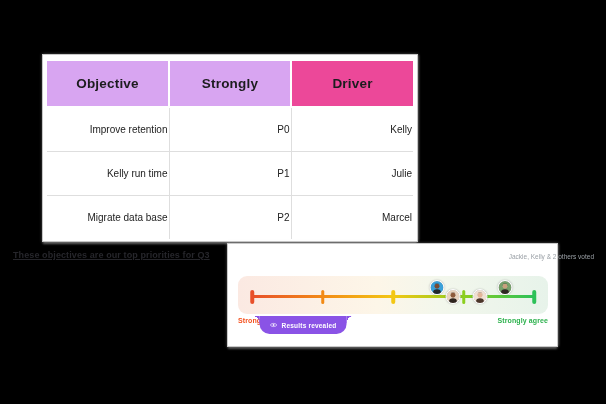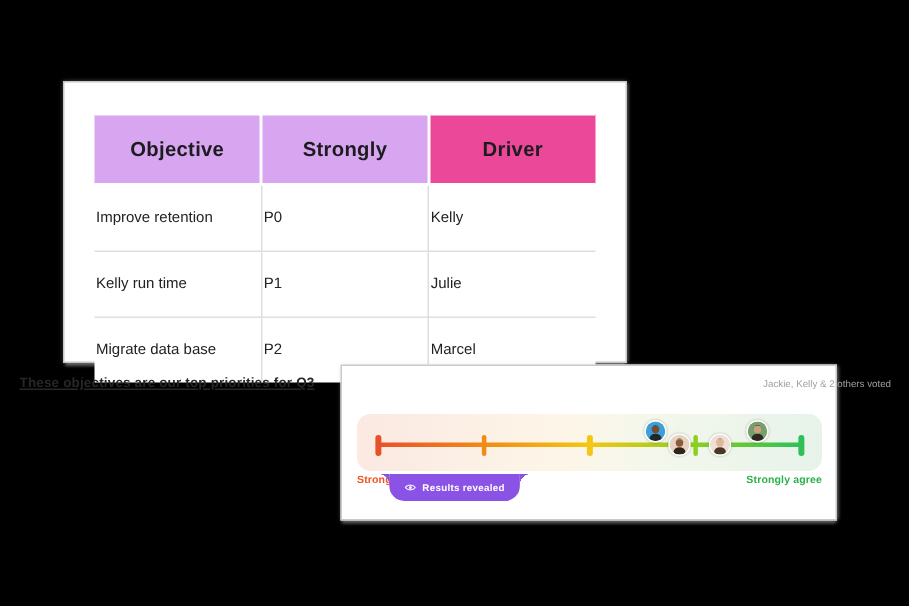--- a/index.html
+++ b/index.html
@@ -2,31 +2,31 @@
 <html><head>
 <meta charset="utf-8">
 <style>
   html,body{margin:0;padding:0;background:#000;}
   *{box-sizing:border-box;font-family:"Liberation Sans",sans-serif;}
   .stage{position:relative;width:606px;height:404px;background:#000;overflow:hidden;}
 
   
   .table-card{
     position:absolute;left:42px;top:54px;width:376px;height:188px;
-    background:#fff;border:1px solid #c6c6c6;padding:20px;
+    background:#fff;border:1px solid #c6c6c6;padding:4px;
     box-shadow:0 3px 2px -1px rgba(140,140,140,.65), 2px 0 2px -1px rgba(140,140,140,.4), 0 0 3px rgba(200,200,200,.35);
   }
   table.obj-table{width:100%;height:100%;border-collapse:collapse;table-layout:fixed;}
   .obj-table th{
     height:47px;font-size:13.5px;font-weight:600;color:#1c1c1e;
     border:2px solid #fff;text-align:center;vertical-align:middle;letter-spacing:.2px;
   }
   .obj-table td{
     height:44px;font-size:10px;color:#222;border:1px solid #dedede;
-    text-align:left;vertical-align:middle;background:#fff;
+    text-align:right;vertical-align:middle;background:#fff;
   }
   .obj-table tr td:first-child, .obj-table tr th:first-child{border-left:none;}
   .obj-table tr td:last-child, .obj-table tr th:last-child{border-right:none;}
   .obj-table tbody tr:last-child td{border-bottom:none;}
 
   
   .poll-card{
     position:absolute;left:227px;top:243px;width:331px;height:104px;
     background:#fff;border:1px solid #c9c9c9;
     box-shadow:0 3px 2px -1px rgba(130,130,130,.6), 2px 0 2px -1px rgba(140,140,140,.4), 0 0 3px rgba(200,200,200,.35);

